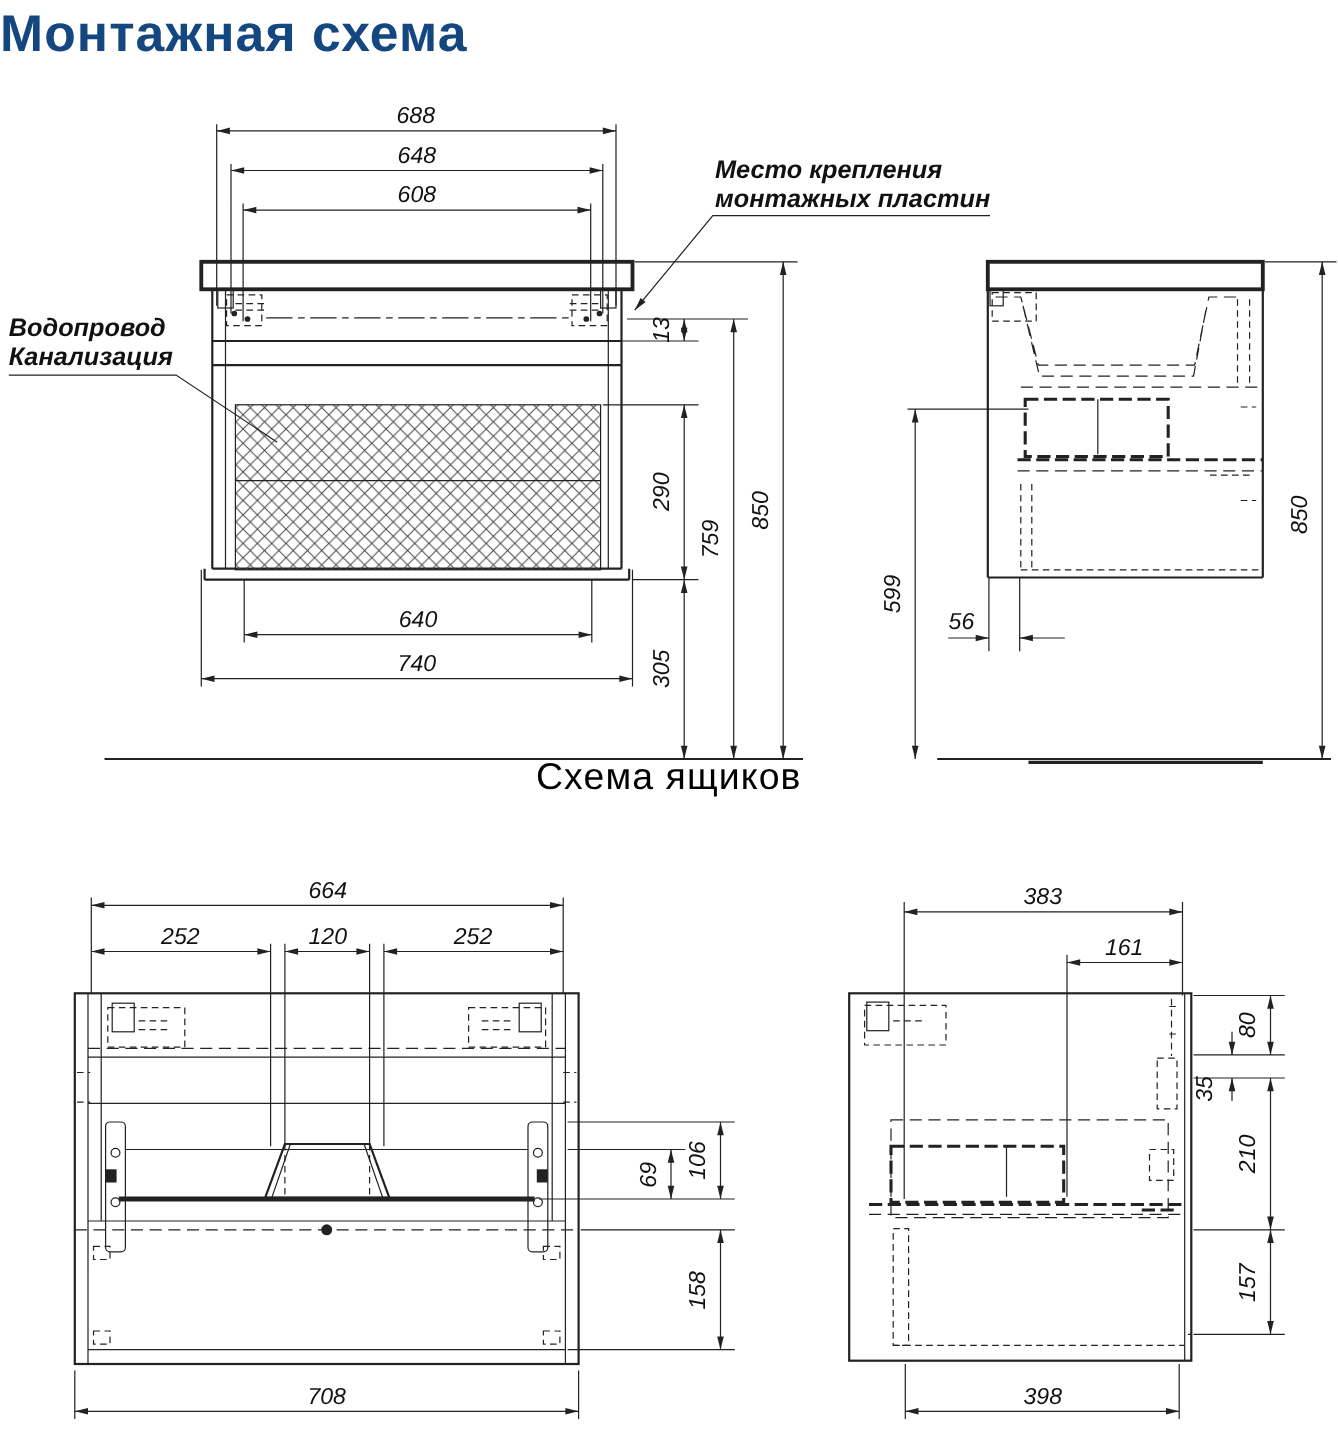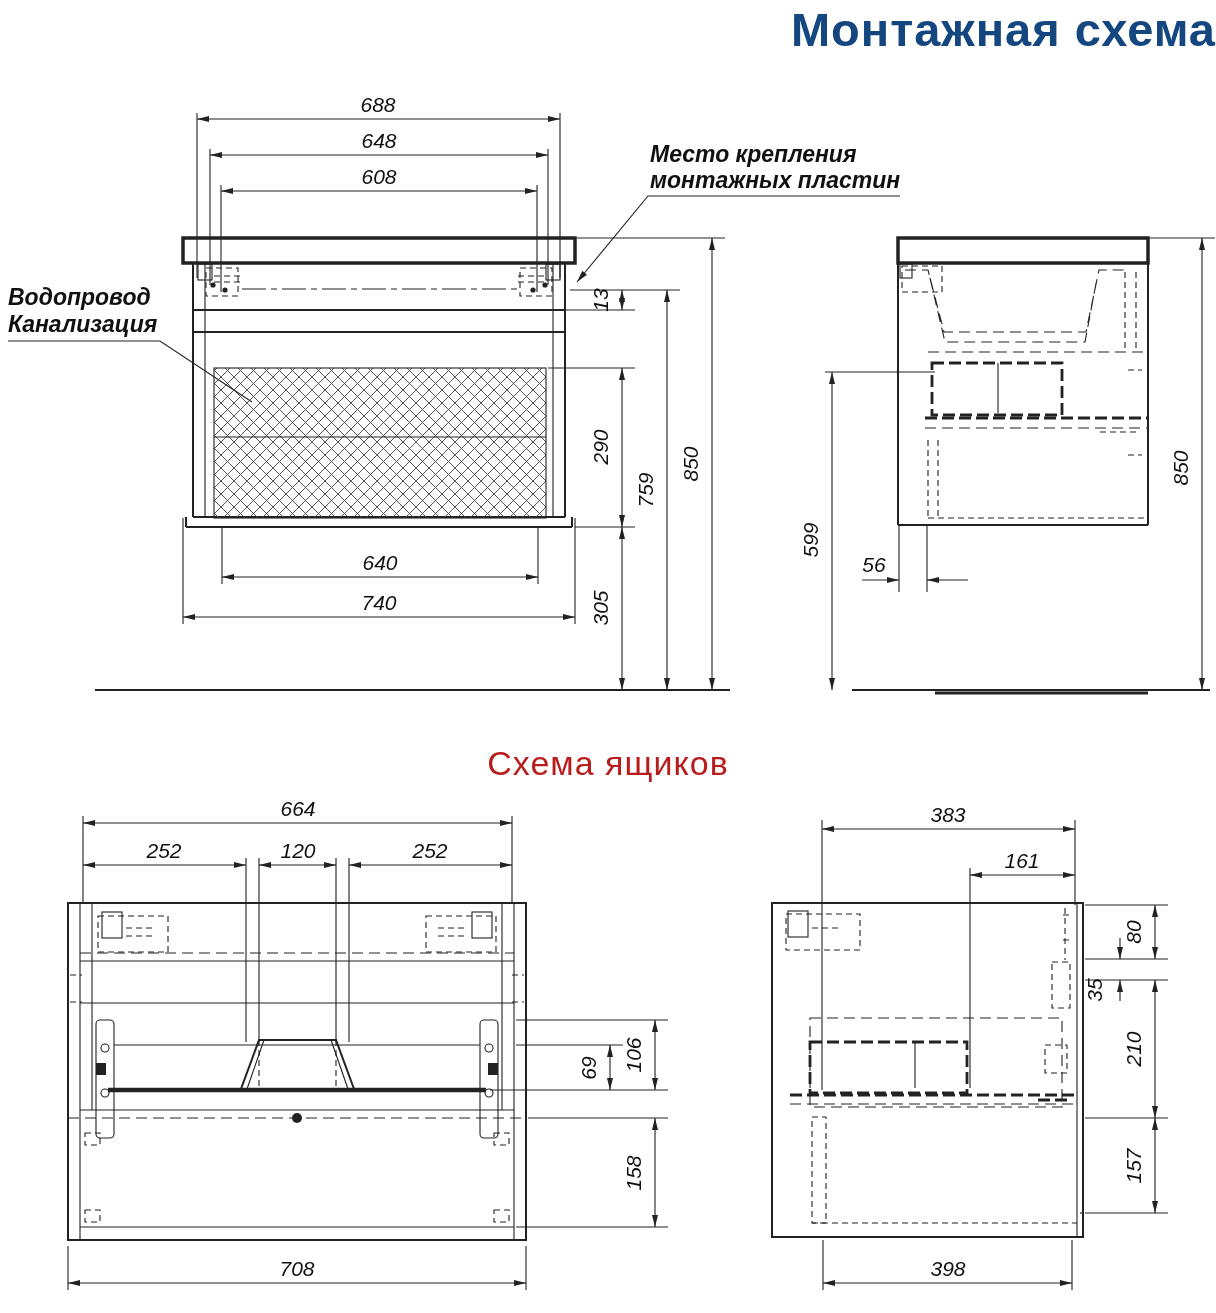--- a/index.html
+++ b/index.html
@@ -1,21 +1,21 @@
 <!DOCTYPE html>
 <html><head>
 <meta charset="utf-8">
 <style>
   html,body{margin:0;padding:0;background:#ffffff;}
   .page{position:relative;width:1216px;height:1313px;background:#fff;overflow:hidden;
         font-family:"Liberation Sans",sans-serif;}
-  .title{position:absolute;top:2px;left:0;width:100%;text-align:right;
+  .title{position:absolute;top:2px;left:0;width:100%;text-align:left;
          font-size:47px;font-weight:bold;color:#14477f;letter-spacing:1px;}
-  .subtitle{position:absolute;top:744px;left:0;width:100%;text-align:center;
-            font-size:34px;font-weight:normal;color:#b91c1c;letter-spacing:1px;}
+  .subtitle{position:absolute;top:687px;left:0;width:100%;text-align:center;
+            font-size:34px;font-weight:normal;color:#000000;letter-spacing:1px;}
   svg{position:absolute;top:0;left:0;}
   .ln{stroke:#222;fill:none;stroke-width:2;}
   .thick{stroke-width:3.5;}
   .thin{stroke-width:1.1;}
   .dim{stroke:#222;fill:none;stroke-width:1.1;}
   .dash{stroke-dasharray:11 6;}
   .dashs{stroke-dasharray:6 4;}
   .dashb{stroke:#222;fill:none;stroke-width:2.8;stroke-dasharray:12 5;}
   .cdash{stroke-dasharray:24 5 6 5;}
   .dimtxt{font:italic 21px "Liberation Sans",sans-serif;fill:#111;text-anchor:middle;}

